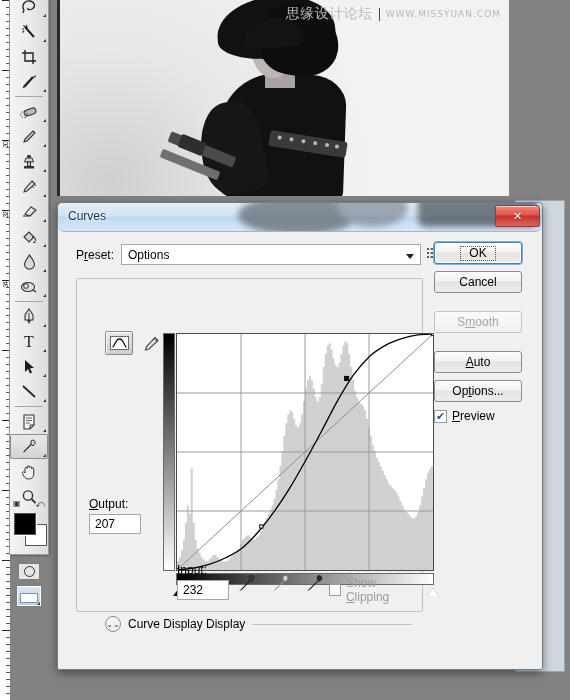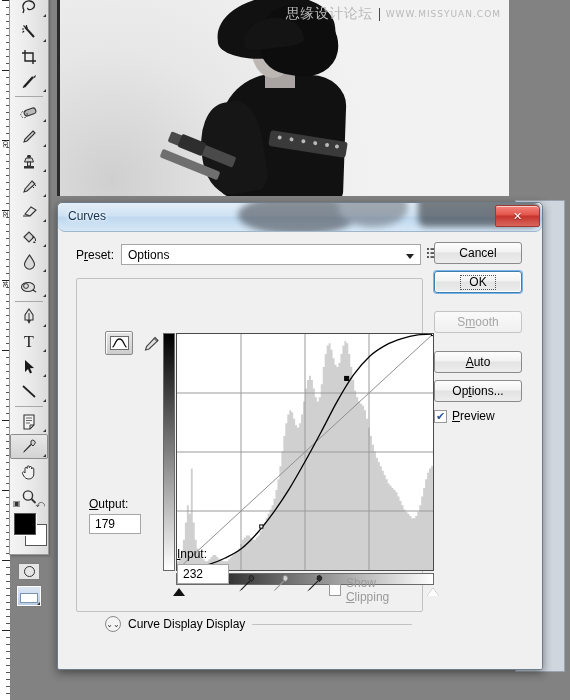--- a/index.html
+++ b/index.html
@@ -180,21 +180,21 @@
   .graph svg{position:absolute;left:0;top:0;}
   .hgradwrap{position:absolute;left:13px;top:240px;width:258px;height:12px;background:linear-gradient(to right,#000,#fff);border:1px solid #6a6a6a;box-sizing:border-box;}
 
   .sl-b{position:absolute;left:10px;top:255px;width:0;height:0;border-left:6px solid transparent;border-right:6px solid transparent;border-bottom:8px solid #111;cursor:pointer;}
   .sl-w{position:absolute;left:264px;top:255px;width:0;height:0;border-left:6px solid transparent;border-right:6px solid transparent;border-bottom:8px solid #fff;filter:drop-shadow(0 0 .6px #555);cursor:pointer;}
 
   .outwrap{position:absolute;left:12px;top:218px;width:66px;}
   .outwrap .cap{font-size:12px;color:#000;margin-bottom:3px;}
   .numbox{width:52px;height:20px;background:#fff;border:1px solid #a6a6a6;font-size:12px;
           display:flex;align-items:center;padding-left:5px;box-sizing:border-box;color:#000;cursor:text;}
-  .inwrap{position:absolute;left:100px;top:268px;width:90px;}
+  .inwrap{position:absolute;left:100px;top:284px;width:90px;}
   .inwrap .cap{font-size:12px;color:#000;margin-bottom:3px;}
 
   .droppers{position:absolute;left:160px;top:295px;display:flex;gap:14px;align-items:center;}
   .drop{width:20px;height:20px;cursor:pointer;}
 
   .showclip{position:absolute;left:252px;top:297px;display:flex;align-items:center;gap:5px;cursor:pointer;}
   .cbx{width:12px;height:12px;border:1px solid #9a9a9a;background:#fff;box-sizing:border-box;
        display:flex;align-items:center;justify-content:center;}
   .clipLbl{font-size:12px;color:#9a9a9a;}
 
@@ -596,21 +596,21 @@
                 <rect x="254.40" y="-1.60" width="3.2" height="3.2" fill="#fff" stroke="#000" stroke-width="1"></rect>
               </svg>
           </div>
           <div class="hgradwrap"></div>
           <div class="sl-b"></div>
           <div class="sl-w"></div>
         </div>
 
         <div class="outwrap">
           <div class="cap"><span class="u">O</span>utput:</div>
-          <div class="numbox">179</div>
+          <div class="numbox">207</div>
         </div>
 
         <div class="inwrap">
           <div class="cap"><span class="u">I</span>nput:</div>
           <div class="numbox">232</div>
         </div>
 
         <div class="droppers">
           <div class="drop">
             <svg width="20" height="20" viewBox="0 0 20 20">
@@ -638,24 +638,24 @@
         </div>
 
         <div class="cdo">
           <span class="circ">⌄⌄</span>
           <span class="t">Curve Display Display</span>
           <span class="line"></span>
         </div>
       </div>
 
       <div class="btncol">
-        <div class="btn">Cancel</div>
         <div class="btn focus">
           <span class="inner">OK</span>
         </div>
+        <div class="btn">Cancel</div>
         <div class="gap"></div>
         <div class="btn dis">S<span class="u">m</span>ooth</div>
         <div class="gap"></div>
         <div class="btn"><span class="u">A</span>uto</div>
         <div class="btn">Op<span class="u">t</span>ions...</div>
         <div class="prev">
           <span class="chk">✔</span>
           <span class="lbl2"><span class="u">P</span>review</span>
         </div>
       </div>

